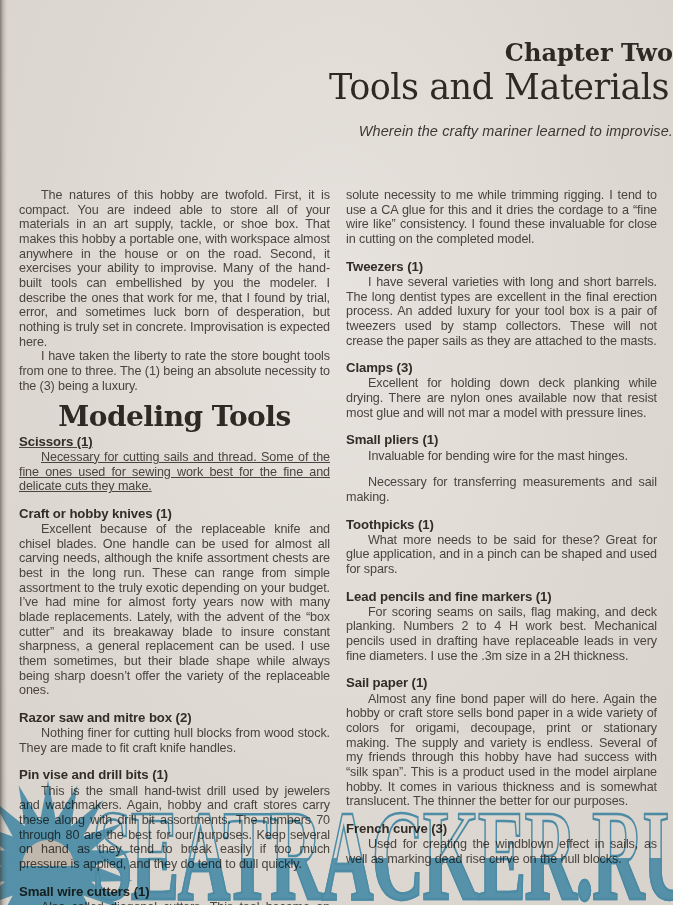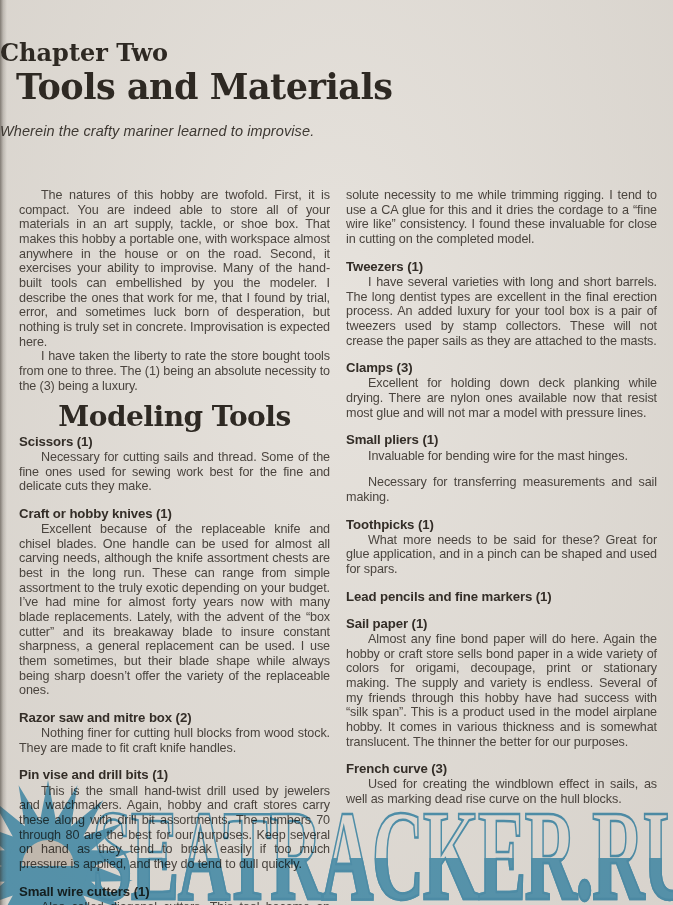--- a/index.html
+++ b/index.html
@@ -11,29 +11,29 @@
     overflow:hidden;
     font-family:"Liberation Sans", sans-serif;
     color:#4a443e;
   }
   .edge-shadow{
     position:absolute;left:0;top:0;width:7px;height:100%;
     background:linear-gradient(90deg, rgba(55,48,40,.55), rgba(55,48,40,.18) 45%, rgba(55,48,40,0));
     z-index:5;
   }
   
-  .chapter-header{padding-top:40px;text-align:left;line-height:1.05;}
+  .chapter-header{padding-top:40px;text-align:right;line-height:1.05;}
   .chapter-label{
     font-family:"DejaVu Serif", serif;
     font-weight:700;font-size:24px;color:#2e2923;letter-spacing:0px;
   }
   .chapter-title{
-    margin:4px 12px 0 0;
+    margin:4px 4px 0 0;
     font-family:"DejaVu Serif", serif;
-    font-weight:700;font-size:35px;color:#2e2923;letter-spacing:-0.5px;padding-left:16px;
+    font-weight:400;font-size:35px;color:#2e2923;letter-spacing:-0.5px;padding-left:16px;
   }
   .chapter-subtitle{
     margin-top:18px;
     font-style:italic;font-size:14.5px;color:#3e3933;letter-spacing:.1px;
   }
   
   .columns{
     display:flex;gap:16px;
     padding:0 16px 0 19px;
     margin-top:49px;
@@ -49,21 +49,21 @@
   p.indent{text-indent:22px;}
   p.body + p.body{margin-top:0;}
   .section-heading{
     margin:9px 0 0 0;
     text-align:center;
     font-family:"DejaVu Serif", serif;
     font-weight:700;font-size:28px;color:#2e2923;letter-spacing:-0.5px;
     line-height:1.05;
   }
   .tool{margin-top:12px;}
-  #left-tools > .tool:first-child{margin-top:2px;}
+  #left-tools > .tool:first-child{margin-top:2px;text-decoration:underline;}
   .tool-name{
     margin:0 0 1px 0;
     font-size:13.2px;font-weight:700;color:#332d27;
     letter-spacing:-0.1px;line-height:1.15;
   }
   .tool-desc{text-indent:22px;}
   
   .watermark{
     position:absolute;inset:0;z-index:4;
     mix-blend-mode:multiply;
@@ -145,20 +145,21 @@
           </section>
           <section class="tool">
             <p class="body tool-desc">Necessary for transferring measurements and sail making.</p>
           </section>
           <section class="tool">
             <h3 class="tool-name">Toothpicks (1)</h3>
             <p class="body tool-desc">What more needs to be said for these? Great for glue application, and in a pinch can be shaped and used for spars.</p>
           </section>
           <section class="tool">
             <h3 class="tool-name">Lead pencils and fine markers (1)</h3>
+            <p class="body tool-desc">For scoring seams on sails, flag making, and deck planking. Numbers 2 to 4 H work best. Mechanical pencils used in drafting have replaceable leads in very fine diameters. I use the .3m size in a 2H thickness.</p>
           </section>
           <section class="tool">
             <h3 class="tool-name">Sail paper (1)</h3>
             <p class="body tool-desc">Almost any fine bond paper will do here. Again the hobby or craft store sells bond paper in a wide variety of colors for origami, decoupage, print or stationary making. The supply and variety is endless. Several of my friends through this hobby have had success with “silk span”. This is a product used in the model airplane hobby. It comes in various thickness and is somewhat translucent. The thinner the better for our purposes.</p>
           </section>
           <section class="tool">
             <h3 class="tool-name">French curve (3)</h3>
             <p class="body tool-desc">Used for creating the windblown effect in sails, as well as marking dead rise curve on the hull blocks.</p>
           </section>
         </div>

